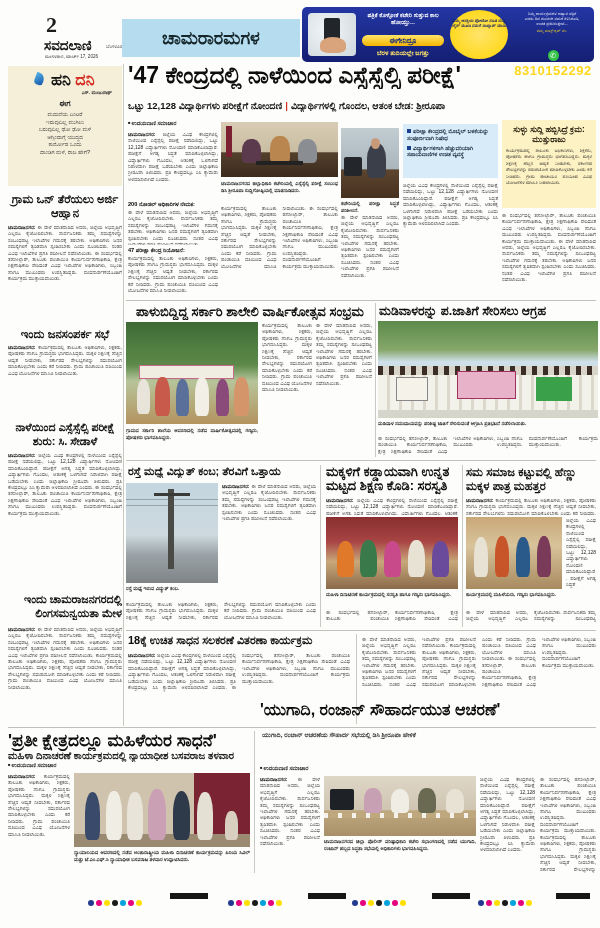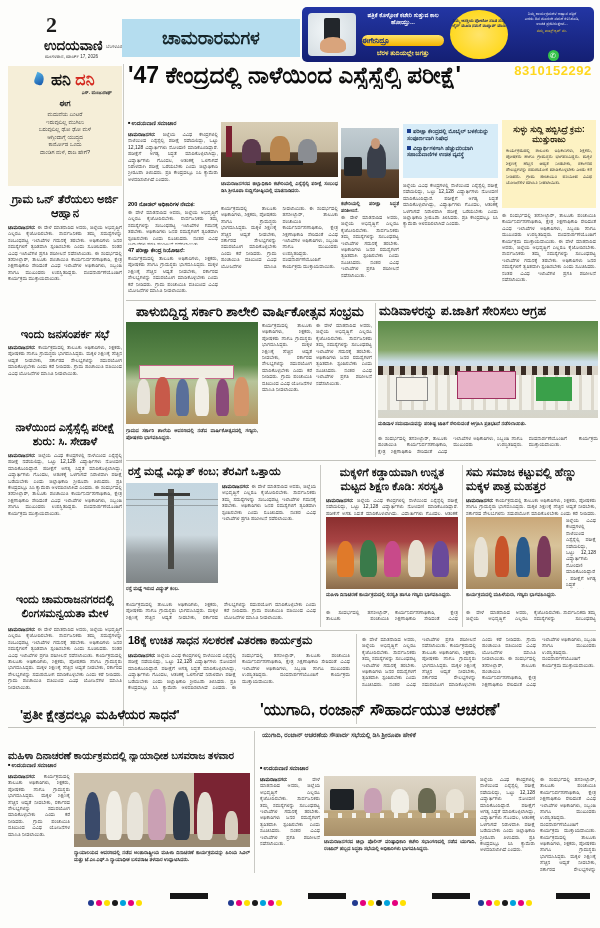--- a/index.html
+++ b/index.html
@@ -26,41 +26,41 @@
   .four-col{column-count:4;column-gap:6px;}
   
   #band{background:#b5ddef;color:#16262b;font-weight:bold;text-align:center;}
   
   #hanidani{background:#f5eed8;}
   .drop{display:inline-block;width:9px;height:12px;background:linear-gradient(135deg,#55b4e6,#1453a8);
         border-radius:2% 100% 55% 55%;transform:rotate(20deg);margin-right:2px;}
   
   #ad{background:linear-gradient(180deg,#2336a4,#141f73);border-radius:5px;color:#fff;}
   #ad .yellowcircle{background:radial-gradient(#ffe46a,#ffd400);border-radius:50%;color:#12205e;font-weight:bold;text-align:center;}
-  #ad .ribbon{background:linear-gradient(180deg,#ffe46a,#f4b400);border-radius:6px;color:#122a7a;font-weight:bold;}
+  #ad .ribbon{background:linear-gradient(180deg,#ffe46a,#f4b400);border-radius:6px;color:#122a7a;font-weight:bold;text-align:center;}
   .phone{color:#ffd71e;font-weight:bold;letter-spacing:.5px;margin-top:10px;}
   .wa{display:inline-block;width:11px;height:11px;border-radius:50%;background:#35c24a;color:#fff;
       font-size:7px;line-height:11px;text-align:center;vertical-align:-1px;}
   
   #bulletbox{background:#d7ecf8;}
   #bulletbox .bi{font-size:5.6px;line-height:6.8px;font-weight:bold;color:#10243a;margin-bottom:3px;}
   #bulletbox .sq{display:inline-block;width:4px;height:4px;background:#1c3f8f;margin-right:2px;}
   #yellowbox{background:#fdf2c3;}
   .deck-sep{color:#d42a20;font-weight:bold;padding:0 3px;}
   [data-dots] span{display:inline-block;width:6px;height:6px;border-radius:50%;margin-right:2px;}
   .bar{background:#171717;}
   .poem-line{font-size:5.6px;line-height:7.6px;color:#333;text-align:center;}
 </style>
 </head>
 <body>
 
 <div id="page">
 
   <div class="abs" style="left:46px;top:12px;font:bold 22px 'Liberation Serif',serif;">2</div>
-  <div class="abs" style="left:44px;top:38px;font-size:13.5px;font-weight:bold;color:#101010;">ಉದಯವಾಣಿ</div>
+  <div class="abs" style="left:44px;top:38px;font-size:13.5px;font-weight:bold;color:#101010;">ಸವದಲಾಣಿ</div>
   <div class="abs" style="left:106px;top:44px;font-size:4.8px;color:#333;">ಬೆಂಗಳೂರು</div>
   <div class="abs" style="left:45px;top:54px;font-size:4.6px;color:#333;">ಮಂಗಳವಾರ, ಮಾರ್ಚ್ 17, 2026</div>
   <div id="band" class="abs" style="left:122px;top:19px;width:178px;height:38px;font-size:18px;line-height:38px;">ಚಾಮರಾರಮಗಳ</div>
 
   <div id="ad" class="abs" style="left:302px;top:7px;width:292px;height:55px;">
     <div class="abs" style="left:6px;top:6px;width:48px;height:43px;background:radial-gradient(circle at 40% 40%,#f2f6f8,#cfd8dd);border-radius:4px;">
       <div class="abs" style="left:16px;top:5px;width:16px;height:24px;background:#22262b;border-radius:2px;"></div>
       <div class="abs" style="left:12px;top:24px;width:26px;height:16px;background:#d9a47c;border-radius:50% 50% 30% 30%;"></div>
     </div>
     <div class="abs" style="left:57px;top:5px;width:88px;height:22px;font-size:6px;line-height:7.4px;font-weight:bold;color:#fff;text-align:center;">ಪತ್ರಿಕೆ ಕೊಳ್ಳೋಕೆ ಕಚೇರಿ ಸುತ್ತುವ ಕಾಲ ಹೋಯ್ತು...</div>
@@ -107,26 +107,29 @@
   <div class="hl center abs" style="left:8px;top:328px;width:114px;font-size:11.5px;">ಇಂದು ಜನಸಂಪರ್ಕ ಸಭೆ</div>
   <div class="body abs" style="left:8px;top:344px;width:114px;height:70px;">
     <span class="lead-in">ಚಾಮರಾಜನಗರ:</span> <span>ಕಾರ್ಯಕ್ರಮದಲ್ಲಿ ತಾಲೂಕು ಅಧಿಕಾರಿಗಳು, ಶಿಕ್ಷಕರು, ಪೋಷಕರು ಹಾಗೂ ಗ್ರಾಮಸ್ಥರು ಭಾಗವಹಿಸಿದ್ದರು. ಮಕ್ಕಳ ಶಿಕ್ಷಣಕ್ಕೆ ಹೆಚ್ಚಿನ ಆದ್ಯತೆ ನೀಡಬೇಕು, ಸರ್ಕಾರದ ಸೌಲಭ್ಯಗಳನ್ನು ಸದುಪಯೋಗ ಮಾಡಿಕೊಳ್ಳಬೇಕು ಎಂದು ಕರೆ ನೀಡಿದರು. ಗ್ರಾಮ ಪಂಚಾಯಿತಿ ವತಿಯಿಂದ ವಿವಿಧ ಯೋಜನೆಗಳ ಮಾಹಿತಿ ನೀಡಲಾಯಿತು.</span>
   </div>
 
   <div class="hl center abs" style="left:8px;top:420px;width:114px;font-size:11px;line-height:14px;">ನಾಳೆಯಿಂದ ಎಸ್ಸೆಸ್ಸೆಲ್ಸಿ ಪರೀಕ್ಷೆ ಶುರು: ಸಿ. ಸೇಡಾಳೆ</div>
   <div class="body abs" style="left:8px;top:452px;width:114px;height:134px;">
     <span class="lead-in">ಚಾಮರಾಜನಗರ:</span> <span>ಜಿಲ್ಲೆಯ ವಿವಿಧ ಕೇಂದ್ರಗಳಲ್ಲಿ ನಾಳೆಯಿಂದ ಎಸ್ಸೆಸ್ಸೆಲ್ಸಿ ಪರೀಕ್ಷೆ ನಡೆಯಲಿದ್ದು, ಒಟ್ಟು 12,128 ವಿದ್ಯಾರ್ಥಿಗಳು ನೋಂದಣಿ ಮಾಡಿಕೊಂಡಿದ್ದಾರೆ. ಪರೀಕ್ಷೆಗೆ ಅಗತ್ಯ ಸಿದ್ಧತೆ ಮಾಡಿಕೊಳ್ಳಲಾಗಿದ್ದು, ವಿದ್ಯಾರ್ಥಿಗಳು ಗೊಂದಲ, ಆತಂಕಕ್ಕೆ ಒಳಗಾಗದೆ ನಿರಾಳವಾಗಿ ಪರೀಕ್ಷೆ ಬರೆಯಬೇಕು ಎಂದು ಜಿಲ್ಲಾಧಿಕಾರಿ ಶ್ರೀರೂಪಾ ತಿಳಿಸಿದರು. ಪ್ರತಿ ಕೇಂದ್ರದಲ್ಲೂ ಸಿಸಿ ಕ್ಯಾಮೆರಾ ಅಳವಡಿಸಲಾಗಿದೆ ಎಂದರು.</span> <span>ಈ ಸಂದರ್ಭದಲ್ಲಿ ತಹಶೀಲ್ದಾರ್, ತಾಲೂಕು ಪಂಚಾಯಿತಿ ಕಾರ್ಯನಿರ್ವಹಣಾಧಿಕಾರಿ, ಕ್ಷೇತ್ರ ಶಿಕ್ಷಣಾಧಿಕಾರಿ ಸೇರಿದಂತೆ ವಿವಿಧ ಇಲಾಖೆಗಳ ಅಧಿಕಾರಿಗಳು, ಸಿಬ್ಬಂದಿ ಹಾಗೂ ಮುಖಂಡರು ಉಪಸ್ಥಿತರಿದ್ದರು. ವಂದನಾರ್ಪಣೆಯೊಂದಿಗೆ ಕಾರ್ಯಕ್ರಮ ಮುಕ್ತಾಯವಾಯಿತು.</span>
   </div>
 
-  <div class="hl center abs" style="left:8px;top:592px;width:114px;font-size:11px;line-height:14px;">ಇಂದು ಚಾಮರಾಜನಗರದಲ್ಲಿ ಲಿಂಗಸಮನ್ವಯತಾ ಮೇಳ</div>
+  <div class="hl center abs" style="left:8px;top:592px;width:114px;font-size:11px;line-height:14px;text-align:right;">ಇಂದು ಚಾಮರಾಜನಗರದಲ್ಲಿ ಲಿಂಗಸಮನ್ವಯತಾ ಮೇಳ</div>
   <div class="body abs" style="left:8px;top:626px;width:114px;height:96px;">
     <span class="lead-in">ಚಾಮರಾಜನಗರ:</span> <span>ಈ ವೇಳೆ ಮಾತನಾಡಿದ ಅವರು, ಜಿಲ್ಲೆಯ ಅಭಿವೃದ್ಧಿಗೆ ಎಲ್ಲರೂ ಕೈಜೋಡಿಸಬೇಕು. ಸಾರ್ವಜನಿಕರು ತಮ್ಮ ಸಮಸ್ಯೆಗಳನ್ನು ಸಂಬಂಧಪಟ್ಟ ಇಲಾಖೆಗಳ ಗಮನಕ್ಕೆ ತರಬೇಕು. ಅಧಿಕಾರಿಗಳು ಜನರ ಸಮಸ್ಯೆಗಳಿಗೆ ತ್ವರಿತವಾಗಿ ಸ್ಪಂದಿಸಬೇಕು ಎಂದು ಸೂಚಿಸಿದರು. ನಂತರ ವಿವಿಧ ಇಲಾಖೆಗಳ ಪ್ರಗತಿ ಪರಿಶೀಲನೆ ನಡೆಸಲಾಯಿತು.</span> <span>ಕಾರ್ಯಕ್ರಮದಲ್ಲಿ ತಾಲೂಕು ಅಧಿಕಾರಿಗಳು, ಶಿಕ್ಷಕರು, ಪೋಷಕರು ಹಾಗೂ ಗ್ರಾಮಸ್ಥರು ಭಾಗವಹಿಸಿದ್ದರು. ಮಕ್ಕಳ ಶಿಕ್ಷಣಕ್ಕೆ ಹೆಚ್ಚಿನ ಆದ್ಯತೆ ನೀಡಬೇಕು, ಸರ್ಕಾರದ ಸೌಲಭ್ಯಗಳನ್ನು ಸದುಪಯೋಗ ಮಾಡಿಕೊಳ್ಳಬೇಕು ಎಂದು ಕರೆ ನೀಡಿದರು. ಗ್ರಾಮ ಪಂಚಾಯಿತಿ ವತಿಯಿಂದ ವಿವಿಧ ಯೋಜನೆಗಳ ಮಾಹಿತಿ ನೀಡಲಾಯಿತು.</span>
   </div>
 
   <div class="hl nowrap abs" style="left:128px;top:62px;width:468px;font-size:23px;">'47 ಕೇಂದ್ರದಲ್ಲಿ ನಾಳೆಯಿಂದ ಎಸ್ಸೆಸ್ಸೆಲ್ಸಿ ಪರೀಕ್ಷೆ'</div>
+  <div class="abs nowrap" style="left:128px;top:100px;width:468px;font-size:9.5px;font-weight:bold;color:#111;overflow:hidden;">
+    <span>ಒಟ್ಟು 12,128 ವಿದ್ಯಾರ್ಥಿಗಳು ಪರೀಕ್ಷೆಗೆ ನೋಂದಣಿ</span><span class="deck-sep">|</span><span>ವಿದ್ಯಾರ್ಥಿಗಳಲ್ಲಿ ಗೊಂದಲ, ಆತಂಕ ಬೇಡ: ಶ್ರೀರೂಪಾ</span>
+  </div>
   <div class="byline abs" style="left:128px;top:120px;">ಉದಯವಾಣಿ ಸಮಾಚಾರ</div>
 
   <div class="abs" style="left:128px;top:131px;width:90px;height:170px;overflow:hidden;">
     <div class="body chunk" style="height:68px;"><span class="lead-in">ಚಾಮರಾಜನಗರ:</span> <span>ಜಿಲ್ಲೆಯ ವಿವಿಧ ಕೇಂದ್ರಗಳಲ್ಲಿ ನಾಳೆಯಿಂದ ಎಸ್ಸೆಸ್ಸೆಲ್ಸಿ ಪರೀಕ್ಷೆ ನಡೆಯಲಿದ್ದು, ಒಟ್ಟು 12,128 ವಿದ್ಯಾರ್ಥಿಗಳು ನೋಂದಣಿ ಮಾಡಿಕೊಂಡಿದ್ದಾರೆ. ಪರೀಕ್ಷೆಗೆ ಅಗತ್ಯ ಸಿದ್ಧತೆ ಮಾಡಿಕೊಳ್ಳಲಾಗಿದ್ದು, ವಿದ್ಯಾರ್ಥಿಗಳು ಗೊಂದಲ, ಆತಂಕಕ್ಕೆ ಒಳಗಾಗದೆ ನಿರಾಳವಾಗಿ ಪರೀಕ್ಷೆ ಬರೆಯಬೇಕು ಎಂದು ಜಿಲ್ಲಾಧಿಕಾರಿ ಶ್ರೀರೂಪಾ ತಿಳಿಸಿದರು. ಪ್ರತಿ ಕೇಂದ್ರದಲ್ಲೂ ಸಿಸಿ ಕ್ಯಾಮೆರಾ ಅಳವಡಿಸಲಾಗಿದೆ ಎಂದರು.</span></div>
     <div class="subhead">200 ನೋಡಲ್ ಅಧಿಕಾರಿಗಳ ನೇಮಕ:</div>
     <div class="body chunk" style="height:36px;"><span>ಈ ವೇಳೆ ಮಾತನಾಡಿದ ಅವರು, ಜಿಲ್ಲೆಯ ಅಭಿವೃದ್ಧಿಗೆ ಎಲ್ಲರೂ ಕೈಜೋಡಿಸಬೇಕು. ಸಾರ್ವಜನಿಕರು ತಮ್ಮ ಸಮಸ್ಯೆಗಳನ್ನು ಸಂಬಂಧಪಟ್ಟ ಇಲಾಖೆಗಳ ಗಮನಕ್ಕೆ ತರಬೇಕು. ಅಧಿಕಾರಿಗಳು ಜನರ ಸಮಸ್ಯೆಗಳಿಗೆ ತ್ವರಿತವಾಗಿ ಸ್ಪಂದಿಸಬೇಕು ಎಂದು ಸೂಚಿಸಿದರು. ನಂತರ ವಿವಿಧ ಇಲಾಖೆಗಳ ಪ್ರಗತಿ ಪರಿಶೀಲನೆ ನಡೆಸಲಾಯಿತು.</span></div>
     <div class="subhead">47 ಪರೀಕ್ಷಾ ಕೇಂದ್ರ ನಿಯೋಜನೆ:</div>
     <div class="body chunk" style="height:40px;"><span>ಕಾರ್ಯಕ್ರಮದಲ್ಲಿ ತಾಲೂಕು ಅಧಿಕಾರಿಗಳು, ಶಿಕ್ಷಕರು, ಪೋಷಕರು ಹಾಗೂ ಗ್ರಾಮಸ್ಥರು ಭಾಗವಹಿಸಿದ್ದರು. ಮಕ್ಕಳ ಶಿಕ್ಷಣಕ್ಕೆ ಹೆಚ್ಚಿನ ಆದ್ಯತೆ ನೀಡಬೇಕು, ಸರ್ಕಾರದ ಸೌಲಭ್ಯಗಳನ್ನು ಸದುಪಯೋಗ ಮಾಡಿಕೊಳ್ಳಬೇಕು ಎಂದು ಕರೆ ನೀಡಿದರು. ಗ್ರಾಮ ಪಂಚಾಯಿತಿ ವತಿಯಿಂದ ವಿವಿಧ ಯೋಜನೆಗಳ ಮಾಹಿತಿ ನೀಡಲಾಯಿತು.</span></div>
   </div>
 
@@ -206,21 +209,21 @@
     <div style="left:30%;top:10%;width:40%;height:3%;background:#3a3a38;"></div>
     <div style="left:0%;top:16%;width:100%;height:1px;background:#55555266;"></div>
     <div style="left:0%;top:22%;width:100%;height:1px;background:#55555266;"></div>
   </div>
   <div class="body abs" style="left:222px;top:483px;width:94px;height:118px;"><span class="lead-in">ಚಾಮರಾಜನಗರ:</span> <span>ಈ ವೇಳೆ ಮಾತನಾಡಿದ ಅವರು, ಜಿಲ್ಲೆಯ ಅಭಿವೃದ್ಧಿಗೆ ಎಲ್ಲರೂ ಕೈಜೋಡಿಸಬೇಕು. ಸಾರ್ವಜನಿಕರು ತಮ್ಮ ಸಮಸ್ಯೆಗಳನ್ನು ಸಂಬಂಧಪಟ್ಟ ಇಲಾಖೆಗಳ ಗಮನಕ್ಕೆ ತರಬೇಕು. ಅಧಿಕಾರಿಗಳು ಜನರ ಸಮಸ್ಯೆಗಳಿಗೆ ತ್ವರಿತವಾಗಿ ಸ್ಪಂದಿಸಬೇಕು ಎಂದು ಸೂಚಿಸಿದರು. ನಂತರ ವಿವಿಧ ಇಲಾಖೆಗಳ ಪ್ರಗತಿ ಪರಿಶೀಲನೆ ನಡೆಸಲಾಯಿತು.</span></div>
   <div class="cap abs" style="left:126px;top:585px;width:92px;height:14px;">ರಸ್ತೆ ಮಧ್ಯೆ ಇರುವ ವಿದ್ಯುತ್ ಕಂಬ.</div>
   <div class="body abs two-col" style="left:126px;top:601px;width:190px;height:26px;"><span>ಕಾರ್ಯಕ್ರಮದಲ್ಲಿ ತಾಲೂಕು ಅಧಿಕಾರಿಗಳು, ಶಿಕ್ಷಕರು, ಪೋಷಕರು ಹಾಗೂ ಗ್ರಾಮಸ್ಥರು ಭಾಗವಹಿಸಿದ್ದರು. ಮಕ್ಕಳ ಶಿಕ್ಷಣಕ್ಕೆ ಹೆಚ್ಚಿನ ಆದ್ಯತೆ ನೀಡಬೇಕು, ಸರ್ಕಾರದ ಸೌಲಭ್ಯಗಳನ್ನು ಸದುಪಯೋಗ ಮಾಡಿಕೊಳ್ಳಬೇಕು ಎಂದು ಕರೆ ನೀಡಿದರು. ಗ್ರಾಮ ಪಂಚಾಯಿತಿ ವತಿಯಿಂದ ವಿವಿಧ ಯೋಜನೆಗಳ ಮಾಹಿತಿ ನೀಡಲಾಯಿತು.</span></div>
 
   <div class="vr abs" style="left:320px;top:465px;height:162px;"></div>
 
-  <div class="hl abs" style="left:326px;top:465px;width:132px;font-size:11px;line-height:14px;height:30px;text-align:center;">ಮಕ್ಕಳಿಗೆ ಕಡ್ಡಾಯವಾಗಿ ಉನ್ನತ ಮಟ್ಟದ ಶಿಕ್ಷಣ ಕೊಡಿ: ಸರಸ್ವತಿ</div>
+  <div class="hl abs" style="left:326px;top:465px;width:132px;font-size:13px;line-height:14px;height:30px;">ಮಕ್ಕಳಿಗೆ ಕಡ್ಡಾಯವಾಗಿ ಉನ್ನತ ಮಟ್ಟದ ಶಿಕ್ಷಣ ಕೊಡಿ: ಸರಸ್ವತಿ</div>
   <div class="body abs" style="left:326px;top:497px;width:132px;height:18px;"><span class="lead-in">ಚಾಮರಾಜನಗರ:</span> <span>ಜಿಲ್ಲೆಯ ವಿವಿಧ ಕೇಂದ್ರಗಳಲ್ಲಿ ನಾಳೆಯಿಂದ ಎಸ್ಸೆಸ್ಸೆಲ್ಸಿ ಪರೀಕ್ಷೆ ನಡೆಯಲಿದ್ದು, ಒಟ್ಟು 12,128 ವಿದ್ಯಾರ್ಥಿಗಳು ನೋಂದಣಿ ಮಾಡಿಕೊಂಡಿದ್ದಾರೆ. ಪರೀಕ್ಷೆಗೆ ಅಗತ್ಯ ಸಿದ್ಧತೆ ಮಾಡಿಕೊಳ್ಳಲಾಗಿದ್ದು, ವಿದ್ಯಾರ್ಥಿಗಳು ಗೊಂದಲ, ಆತಂಕಕ್ಕೆ ಒಳಗಾಗದೆ ನಿರಾಳವಾಗಿ ಪರೀಕ್ಷೆ ಬರೆಯಬೇಕು ಎಂದು ಜಿಲ್ಲಾಧಿಕಾರಿ ಶ್ರೀರೂಪಾ ತಿಳಿಸಿದರು. ಪ್ರತಿ ಕೇಂದ್ರದಲ್ಲೂ ಸಿಸಿ ಕ್ಯಾಮೆರಾ ಅಳವಡಿಸಲಾಗಿದೆ ಎಂದರು.</span></div>
   <div class="photo" style="left:326px;top:517px;width:132px;height:72px;">
     <div style="left:0;top:0;width:100%;height:100%;background:linear-gradient(180deg,#8a2f2f 0%,#a84444 34%,#c8a87a 62%,#8a6a4a 100%);"></div>
     <div class="fg" style="left:8%;top:34%;width:13%;height:50%;background:#e07a2a;"></div>
     <div class="fg" style="left:26%;top:32%;width:13%;height:52%;background:#3a7a4a;"></div>
     <div class="fg" style="left:44%;top:34%;width:13%;height:50%;background:#c84a8a;"></div>
     <div class="fg" style="left:62%;top:32%;width:13%;height:52%;background:#e8e2d4;"></div>
     <div class="fg" style="left:80%;top:34%;width:13%;height:50%;background:#6a4a9a;"></div>
   </div>
   <div class="cap abs" style="left:326px;top:591px;width:132px;height:16px;">ಮಹಿಳಾ ದಿನಾಚರಣೆ ಕಾರ್ಯಕ್ರಮದಲ್ಲಿ ಸರಸ್ವತಿ ಹಾಗೂ ಗಣ್ಯರು ಭಾಗವಹಿಸಿದ್ದರು.</div>
@@ -247,21 +250,21 @@
   <div class="body abs two-col" style="left:128px;top:652px;width:222px;height:70px;">
     <span class="lead-in">ಚಾಮರಾಜನಗರ:</span> <span>ಜಿಲ್ಲೆಯ ವಿವಿಧ ಕೇಂದ್ರಗಳಲ್ಲಿ ನಾಳೆಯಿಂದ ಎಸ್ಸೆಸ್ಸೆಲ್ಸಿ ಪರೀಕ್ಷೆ ನಡೆಯಲಿದ್ದು, ಒಟ್ಟು 12,128 ವಿದ್ಯಾರ್ಥಿಗಳು ನೋಂದಣಿ ಮಾಡಿಕೊಂಡಿದ್ದಾರೆ. ಪರೀಕ್ಷೆಗೆ ಅಗತ್ಯ ಸಿದ್ಧತೆ ಮಾಡಿಕೊಳ್ಳಲಾಗಿದ್ದು, ವಿದ್ಯಾರ್ಥಿಗಳು ಗೊಂದಲ, ಆತಂಕಕ್ಕೆ ಒಳಗಾಗದೆ ನಿರಾಳವಾಗಿ ಪರೀಕ್ಷೆ ಬರೆಯಬೇಕು ಎಂದು ಜಿಲ್ಲಾಧಿಕಾರಿ ಶ್ರೀರೂಪಾ ತಿಳಿಸಿದರು. ಪ್ರತಿ ಕೇಂದ್ರದಲ್ಲೂ ಸಿಸಿ ಕ್ಯಾಮೆರಾ ಅಳವಡಿಸಲಾಗಿದೆ ಎಂದರು.</span> <span>ಈ ಸಂದರ್ಭದಲ್ಲಿ ತಹಶೀಲ್ದಾರ್, ತಾಲೂಕು ಪಂಚಾಯಿತಿ ಕಾರ್ಯನಿರ್ವಹಣಾಧಿಕಾರಿ, ಕ್ಷೇತ್ರ ಶಿಕ್ಷಣಾಧಿಕಾರಿ ಸೇರಿದಂತೆ ವಿವಿಧ ಇಲಾಖೆಗಳ ಅಧಿಕಾರಿಗಳು, ಸಿಬ್ಬಂದಿ ಹಾಗೂ ಮುಖಂಡರು ಉಪಸ್ಥಿತರಿದ್ದರು. ವಂದನಾರ್ಪಣೆಯೊಂದಿಗೆ ಕಾರ್ಯಕ್ರಮ ಮುಕ್ತಾಯವಾಯಿತು.</span>
   </div>
   <div class="vr abs" style="left:356px;top:634px;height:90px;"></div>
   <div class="body abs four-col" style="left:362px;top:636px;width:234px;height:86px;">
     <span>ಈ ವೇಳೆ ಮಾತನಾಡಿದ ಅವರು, ಜಿಲ್ಲೆಯ ಅಭಿವೃದ್ಧಿಗೆ ಎಲ್ಲರೂ ಕೈಜೋಡಿಸಬೇಕು. ಸಾರ್ವಜನಿಕರು ತಮ್ಮ ಸಮಸ್ಯೆಗಳನ್ನು ಸಂಬಂಧಪಟ್ಟ ಇಲಾಖೆಗಳ ಗಮನಕ್ಕೆ ತರಬೇಕು. ಅಧಿಕಾರಿಗಳು ಜನರ ಸಮಸ್ಯೆಗಳಿಗೆ ತ್ವರಿತವಾಗಿ ಸ್ಪಂದಿಸಬೇಕು ಎಂದು ಸೂಚಿಸಿದರು. ನಂತರ ವಿವಿಧ ಇಲಾಖೆಗಳ ಪ್ರಗತಿ ಪರಿಶೀಲನೆ ನಡೆಸಲಾಯಿತು.</span> <span>ಕಾರ್ಯಕ್ರಮದಲ್ಲಿ ತಾಲೂಕು ಅಧಿಕಾರಿಗಳು, ಶಿಕ್ಷಕರು, ಪೋಷಕರು ಹಾಗೂ ಗ್ರಾಮಸ್ಥರು ಭಾಗವಹಿಸಿದ್ದರು. ಮಕ್ಕಳ ಶಿಕ್ಷಣಕ್ಕೆ ಹೆಚ್ಚಿನ ಆದ್ಯತೆ ನೀಡಬೇಕು, ಸರ್ಕಾರದ ಸೌಲಭ್ಯಗಳನ್ನು ಸದುಪಯೋಗ ಮಾಡಿಕೊಳ್ಳಬೇಕು ಎಂದು ಕರೆ ನೀಡಿದರು. ಗ್ರಾಮ ಪಂಚಾಯಿತಿ ವತಿಯಿಂದ ವಿವಿಧ ಯೋಜನೆಗಳ ಮಾಹಿತಿ ನೀಡಲಾಯಿತು.</span> <span>ಈ ಸಂದರ್ಭದಲ್ಲಿ ತಹಶೀಲ್ದಾರ್, ತಾಲೂಕು ಪಂಚಾಯಿತಿ ಕಾರ್ಯನಿರ್ವಹಣಾಧಿಕಾರಿ, ಕ್ಷೇತ್ರ ಶಿಕ್ಷಣಾಧಿಕಾರಿ ಸೇರಿದಂತೆ ವಿವಿಧ ಇಲಾಖೆಗಳ ಅಧಿಕಾರಿಗಳು, ಸಿಬ್ಬಂದಿ ಹಾಗೂ ಮುಖಂಡರು ಉಪಸ್ಥಿತರಿದ್ದರು. ವಂದನಾರ್ಪಣೆಯೊಂದಿಗೆ ಕಾರ್ಯಕ್ರಮ ಮುಕ್ತಾಯವಾಯಿತು.</span>
   </div>
 
   <div class="hr abs" style="left:8px;top:727px;width:588px;"></div>
 
-  <div class="hl nowrap abs" style="left:8px;top:707px;width:244px;font-size:13px;margin-left:12px;">'ಪ್ರತೀ ಕ್ಷೇತ್ರದಲ್ಲೂ ಮಹಿಳೆಯರ ಸಾಧನೆ'</div>
+  <div class="hl nowrap abs" style="left:8px;top:731px;width:244px;font-size:17px;">'ಪ್ರತೀ ಕ್ಷೇತ್ರದಲ್ಲೂ ಮಹಿಳೆಯರ ಸಾಧನೆ'</div>
   <div class="abs" style="left:8px;top:750px;width:244px;font-size:10px;font-weight:bold;color:#222;white-space:nowrap;overflow:hidden;">ಮಹಿಳಾ ದಿನಾಚರಣೆ ಕಾರ್ಯಕ್ರಮದಲ್ಲಿ ನ್ಯಾಯಾಧೀಶ ಬಸವರಾಜ ತಳವಾರ</div>
   <div class="byline abs" style="left:8px;top:762px;">ಉದಯವಾಣಿ ಸಮಾಚಾರ</div>
   <div class="body abs" style="left:8px;top:773px;width:62px;height:100px;">
     <span class="lead-in">ಚಾಮರಾಜನಗರ:</span> <span>ಕಾರ್ಯಕ್ರಮದಲ್ಲಿ ತಾಲೂಕು ಅಧಿಕಾರಿಗಳು, ಶಿಕ್ಷಕರು, ಪೋಷಕರು ಹಾಗೂ ಗ್ರಾಮಸ್ಥರು ಭಾಗವಹಿಸಿದ್ದರು. ಮಕ್ಕಳ ಶಿಕ್ಷಣಕ್ಕೆ ಹೆಚ್ಚಿನ ಆದ್ಯತೆ ನೀಡಬೇಕು, ಸರ್ಕಾರದ ಸೌಲಭ್ಯಗಳನ್ನು ಸದುಪಯೋಗ ಮಾಡಿಕೊಳ್ಳಬೇಕು ಎಂದು ಕರೆ ನೀಡಿದರು. ಗ್ರಾಮ ಪಂಚಾಯಿತಿ ವತಿಯಿಂದ ವಿವಿಧ ಯೋಜನೆಗಳ ಮಾಹಿತಿ ನೀಡಲಾಯಿತು.</span>
   </div>
   <div class="photo" style="left:74px;top:773px;width:176px;height:74px;">
     <div style="left:0;top:0;width:100%;height:100%;background:linear-gradient(90deg,#cfc3ae 0 68%,#7a2433 68% 100%);"></div>
     <div style="left:0;bottom:0;width:100%;height:18%;background:#9a8a72;"></div>
     <div class="fg" style="left:6%;top:26%;width:9%;height:64%;background:#3a4a6a;"></div>
     <div class="fg" style="left:18%;top:24%;width:9%;height:66%;background:#f0ede4;"></div>

